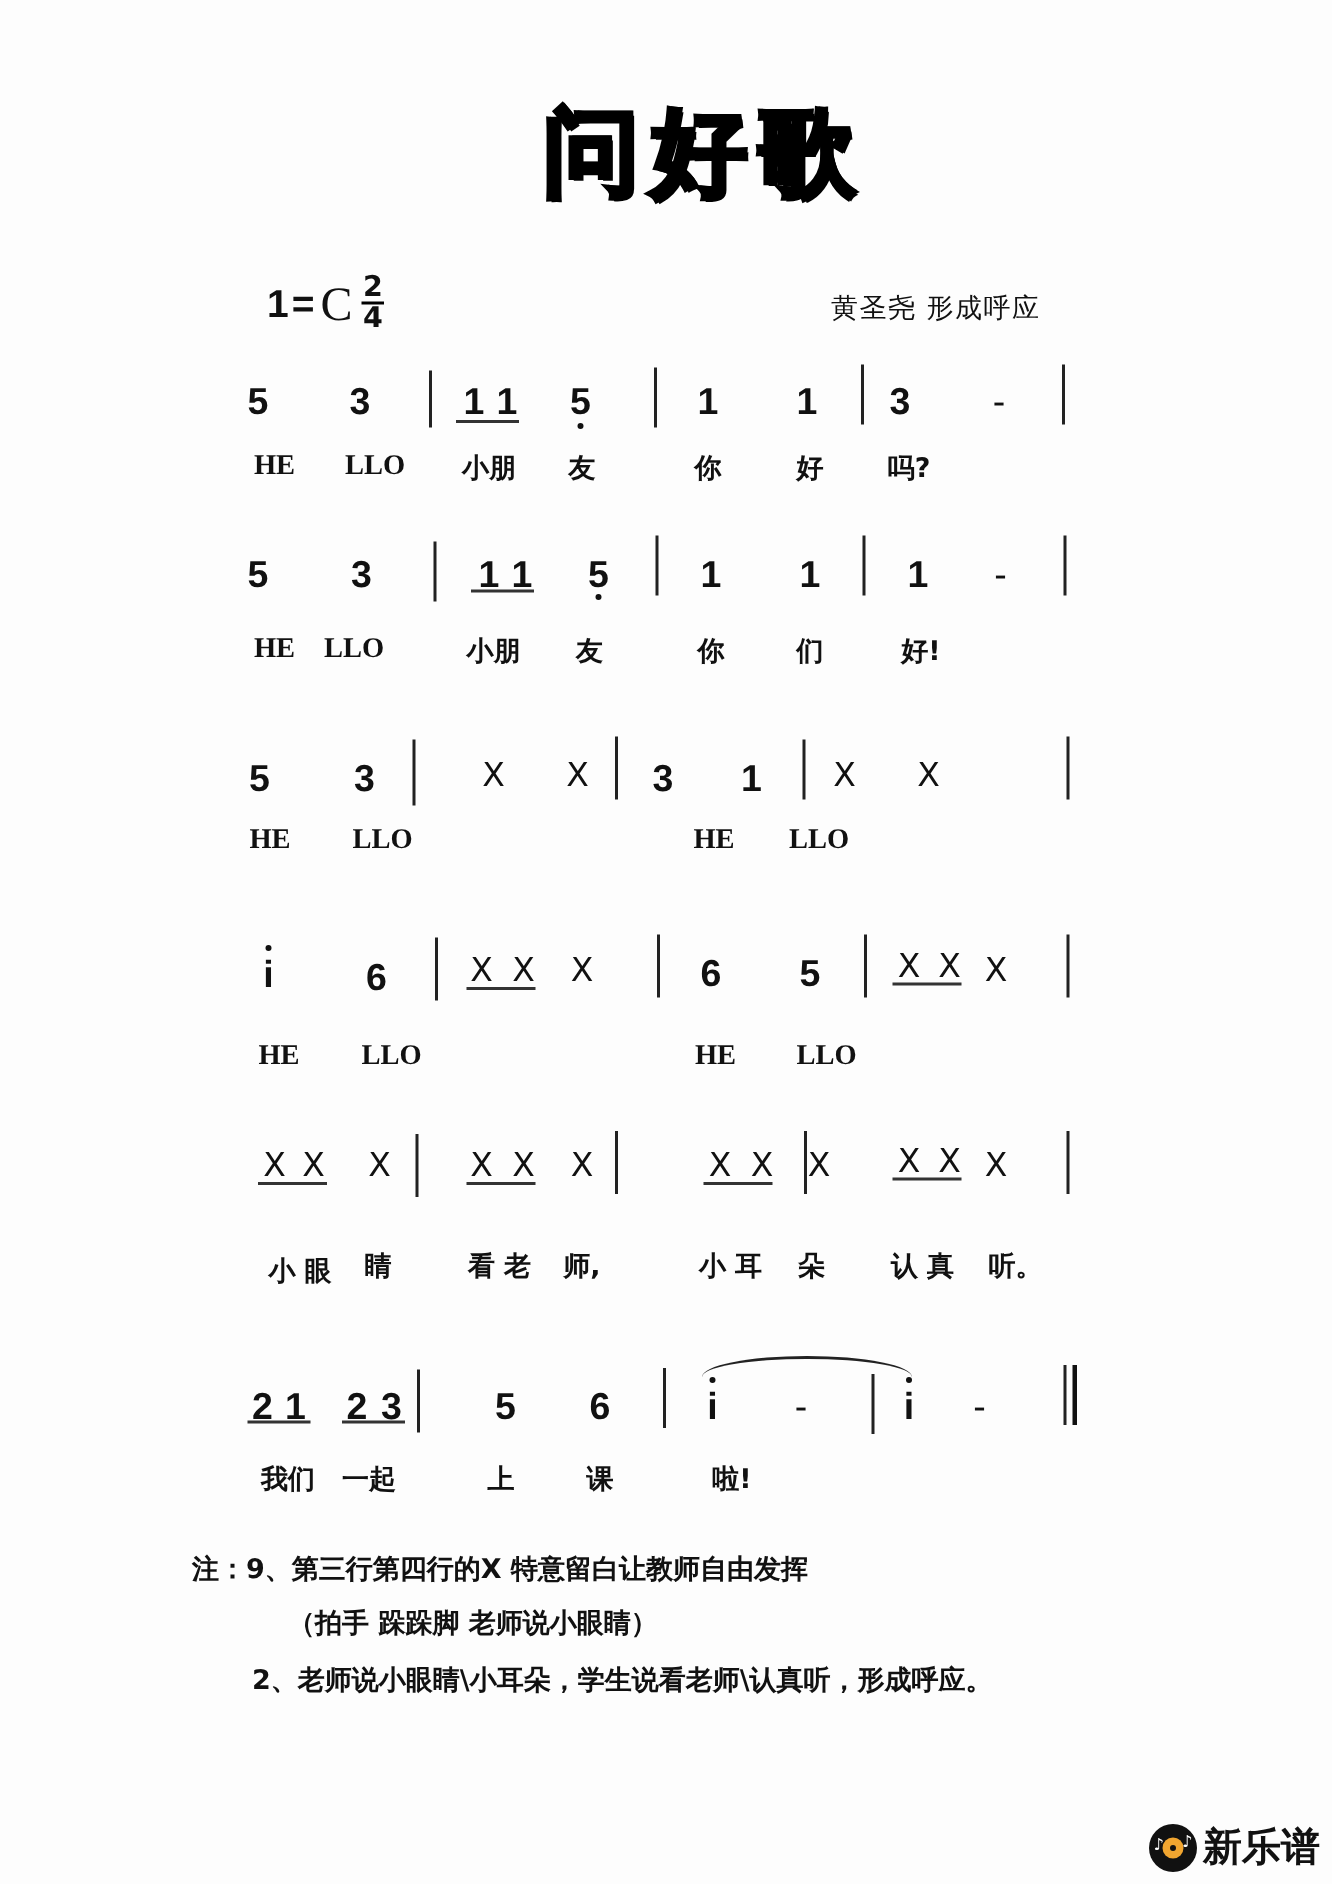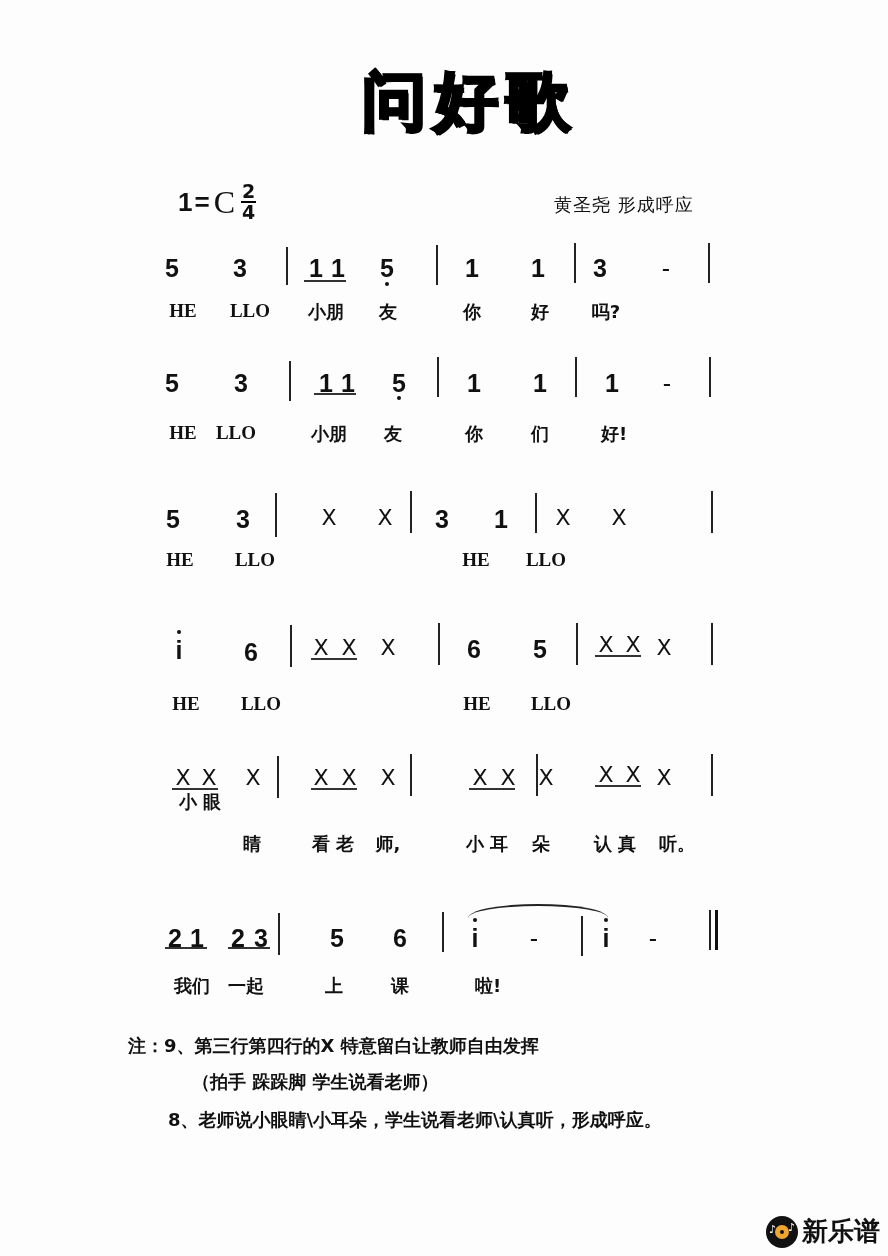--- a/index.html
+++ b/index.html
@@ -184,21 +184,21 @@
   <span class="note x" style="left:508px;top:767px">X</span>
   <div class="underline" style="left:469px;top:788px;width:46px"></div>
   <span class="note x" style="left:546px;top:767px">X</span>
   <div class="bar" style="left:536px;top:754px;height:42px"></div>
   <span class="note x" style="left:606px;top:764px">X</span>
   <span class="note x" style="left:633px;top:764px">X</span>
   <div class="underline" style="left:595px;top:785px;width:46px"></div>
   <span class="note x" style="left:664px;top:767px">X</span>
   <div class="bar" style="left:711px;top:754px;height:42px"></div>
 
-  <span class="lyric" style="left:203px;top:790px;letter-spacing:6px">小眼</span>
+  <span class="lyric" style="left:203px;top:835px;letter-spacing:6px">小眼</span>
   <span class="lyric" style="left:252px;top:832px">睛</span>
   <span class="lyric" style="left:336px;top:832px;letter-spacing:6px">看老</span>
   <span class="lyric" style="left:388px;top:832px">师,</span>
   <span class="lyric" style="left:490px;top:832px;letter-spacing:6px">小耳</span>
   <span class="lyric" style="left:541px;top:832px">朵</span>
   <span class="lyric" style="left:618px;top:832px;letter-spacing:6px">认真</span>
   <span class="lyric" style="left:677px;top:832px">听。</span>
 </div>
 
 <div>
@@ -225,22 +225,22 @@
 
   <span class="lyric" style="left:192px;top:974px">我们</span>
   <span class="lyric" style="left:246px;top:974px">一起</span>
   <span class="lyric" style="left:334px;top:974px">上</span>
   <span class="lyric" style="left:400px;top:974px">课</span>
   <span class="lyric" style="left:488px;top:974px">啦!</span>
 </div>
 
 <div>
   <div class="notes-block" style="left:128px;top:1034px">注：9、第三行第四行的X  特意留白让教师自由发挥</div>
-  <div class="notes-block" style="left:192px;top:1070px">（拍手  跺跺脚 学生说看老师）</div>
-  <div class="notes-block" style="left:168px;top:1108px">8、老师说小眼睛\小耳朵，学生说看老师\认真听，形成呼应。</div>
+  <div class="notes-block" style="left:192px;top:1070px">（拍手  跺跺脚 老师说小眼睛）</div>
+  <div class="notes-block" style="left:168px;top:1108px">2、老师说小眼睛\小耳朵，学生说看老师\认真听，形成呼应。</div>
 </div>
 
 <div class="abs logo">
   <div class="disc">
     <div class="label"></div>
     <div class="hole"></div>
     <span class="mn" style="left:3px;top:8px">♪</span>
     <span class="mn" style="left:22px;top:6px">♪</span>
   </div>
   <span class="brand">新乐谱</span>

